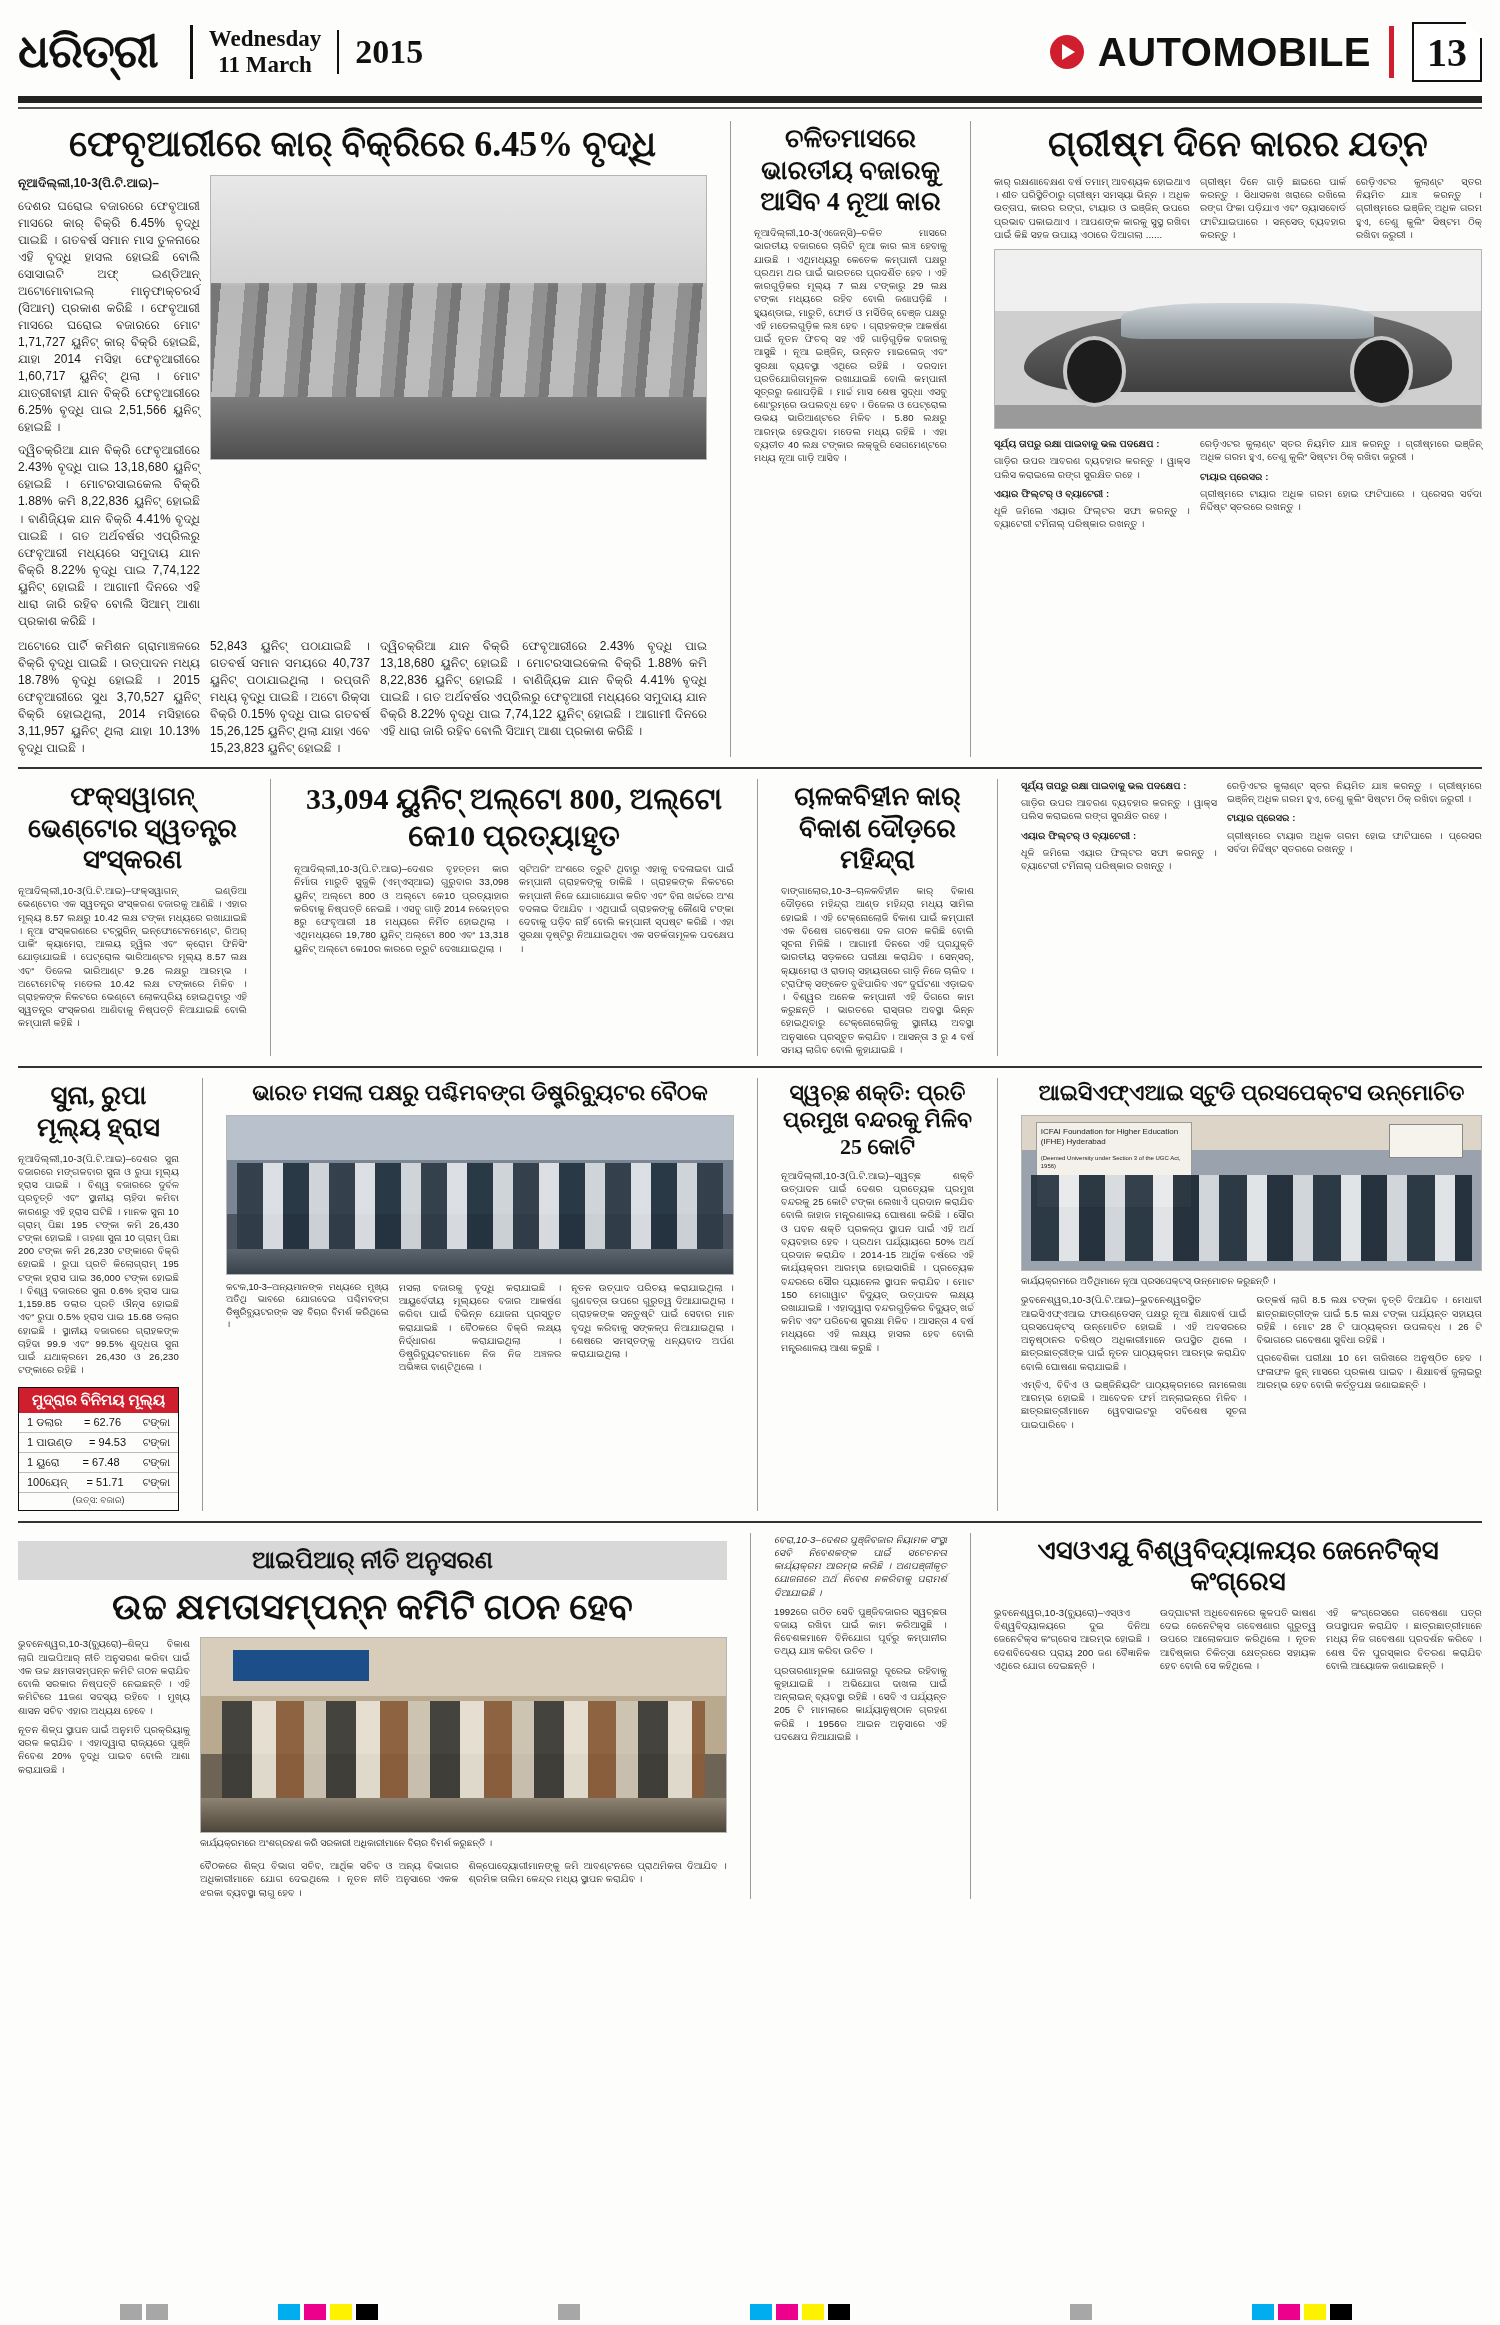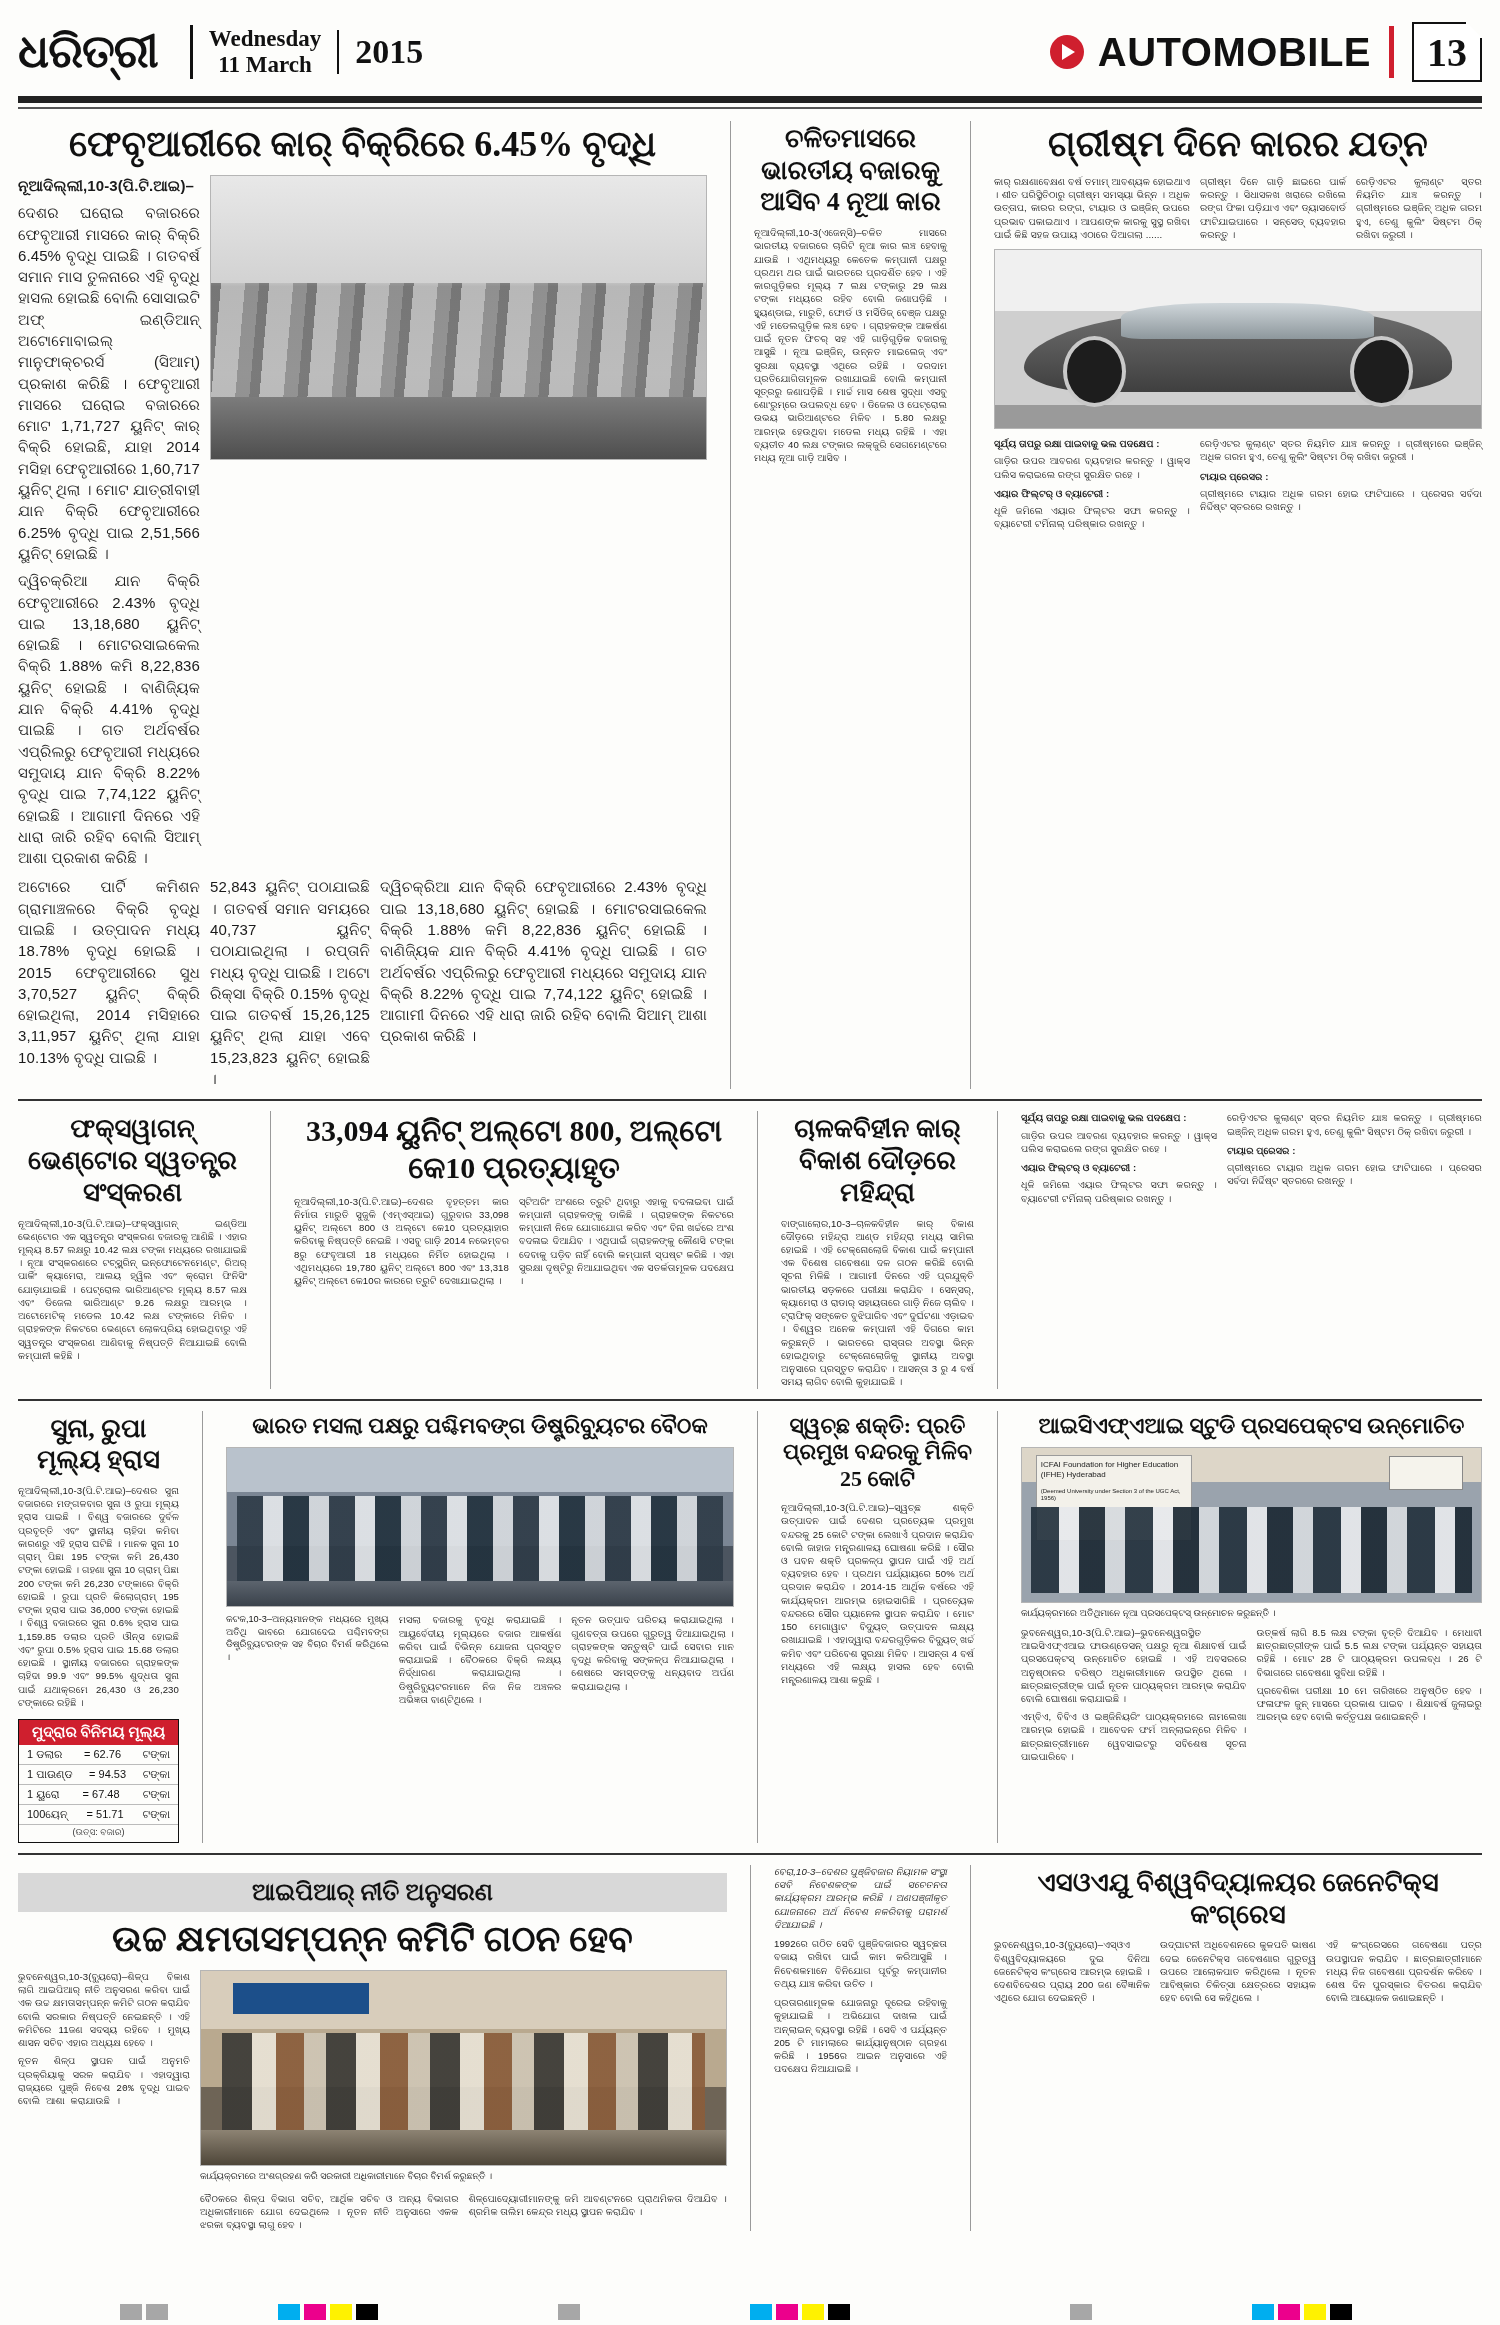--- a/index.html
+++ b/index.html
@@ -60,21 +60,21 @@
     font-family:"Liberation Serif", serif;
     font-weight:bold; line-height:1.22; margin:2px 0 8px 0;
   }
   .h-xl { font-size:36px; }
   .h-lg { font-size:30px; }
   .h-md { font-size:26px; }
   .h-sm { font-size:22px; }
   .center { text-align:center; }
 
   .body-txt {
-    font-size:15px; line-height:1.42; text-align:justify;
+    font-size:12px; line-height:1.42; text-align:justify;
     color:#1a1a1a; letter-spacing:0.1px;
     hyphens:auto; word-break:break-word;
   }
   .body-txt.small { font-size:9.6px; line-height:1.38; }
 
   .photo { background:#cfcfcf; position:relative; overflow:hidden; border:1px solid #b5b5b5; }
   .caption { font-size:9.2px; line-height:1.35; text-align:justify; margin-top:3px; }
 
   .hline { height:2px; background:#333; margin:10px 0 8px 0; }
 
@@ -373,21 +373,21 @@
   <div class="hline"></div>
 
   <div class="cols">
 
     <div class="col" style="width:720px; padding-left:0;">
       <div class="band">ଆଇପିଆର୍ ନୀତି ଅନୁସରଣ</div>
       <h1 class="head h-xl center">ଉଚ୍ଚ କ୍ଷମତାସମ୍ପନ୍ନ କମିଟି ଗଠନ ହେବ</h1>
       <div class="two-up">
         <div style="width:172px;">
           <p class="body-txt small" style="margin:0 0 6px;">ଭୁବନେଶ୍ୱର,10-3(ବ୍ୟୁରୋ)–ଶିଳ୍ପ ବିକାଶ ଲାଗି ଆଇପିଆର୍ ନୀତି ଅନୁସରଣ କରିବା ପାଇଁ ଏକ ଉଚ୍ଚ କ୍ଷମତାସମ୍ପନ୍ନ କମିଟି ଗଠନ କରାଯିବ ବୋଲି ସରକାର ନିଷ୍ପତ୍ତି ନେଇଛନ୍ତି । ଏହି କମିଟିରେ 11ଜଣ ସଦସ୍ୟ ରହିବେ । ମୁଖ୍ୟ ଶାସନ ସଚିବ ଏହାର ଅଧ୍ୟକ୍ଷ ହେବେ ।</p>
-          <p class="body-txt small" style="margin:0;font-family:Liberation Mono, monospace;">ନୂତନ ଶିଳ୍ପ ସ୍ଥାପନ ପାଇଁ ଅନୁମତି ପ୍ରକ୍ରିୟାକୁ ସରଳ କରାଯିବ । ଏହାଦ୍ୱାରା ରାଜ୍ୟରେ ପୁଞ୍ଜି ନିବେଶ 20% ବୃଦ୍ଧି ପାଇବ ବୋଲି ଆଶା କରାଯାଉଛି ।</p>
+          <p class="body-txt small" style="margin:0;">ନୂତନ ଶିଳ୍ପ ସ୍ଥାପନ ପାଇଁ ଅନୁମତି ପ୍ରକ୍ରିୟାକୁ ସରଳ କରାଯିବ । ଏହାଦ୍ୱାରା ରାଜ୍ୟରେ ପୁଞ୍ଜି ନିବେଶ 20% ବୃଦ୍ଧି ପାଇବ ବୋଲି ଆଶା କରାଯାଉଛି ।</p>
         </div>
         <div class="flex1">
           <div class="photo indoor" style="height:196px;">
             <div class="sign"></div>
               <div class="men"></div>
               <div class="tbl"></div>
           </div>
           <p class="caption" style="margin-top:4px;">କାର୍ଯ୍ୟକ୍ରମରେ ଅଂଶଗ୍ରହଣ କରି ସରକାରୀ ଅଧିକାରୀମାନେ ବିଚାର ବିମର୍ଶ କରୁଛନ୍ତି ।</p>
           <div class="two-up" style="margin-top:6px;">
             <div class="flex1">

